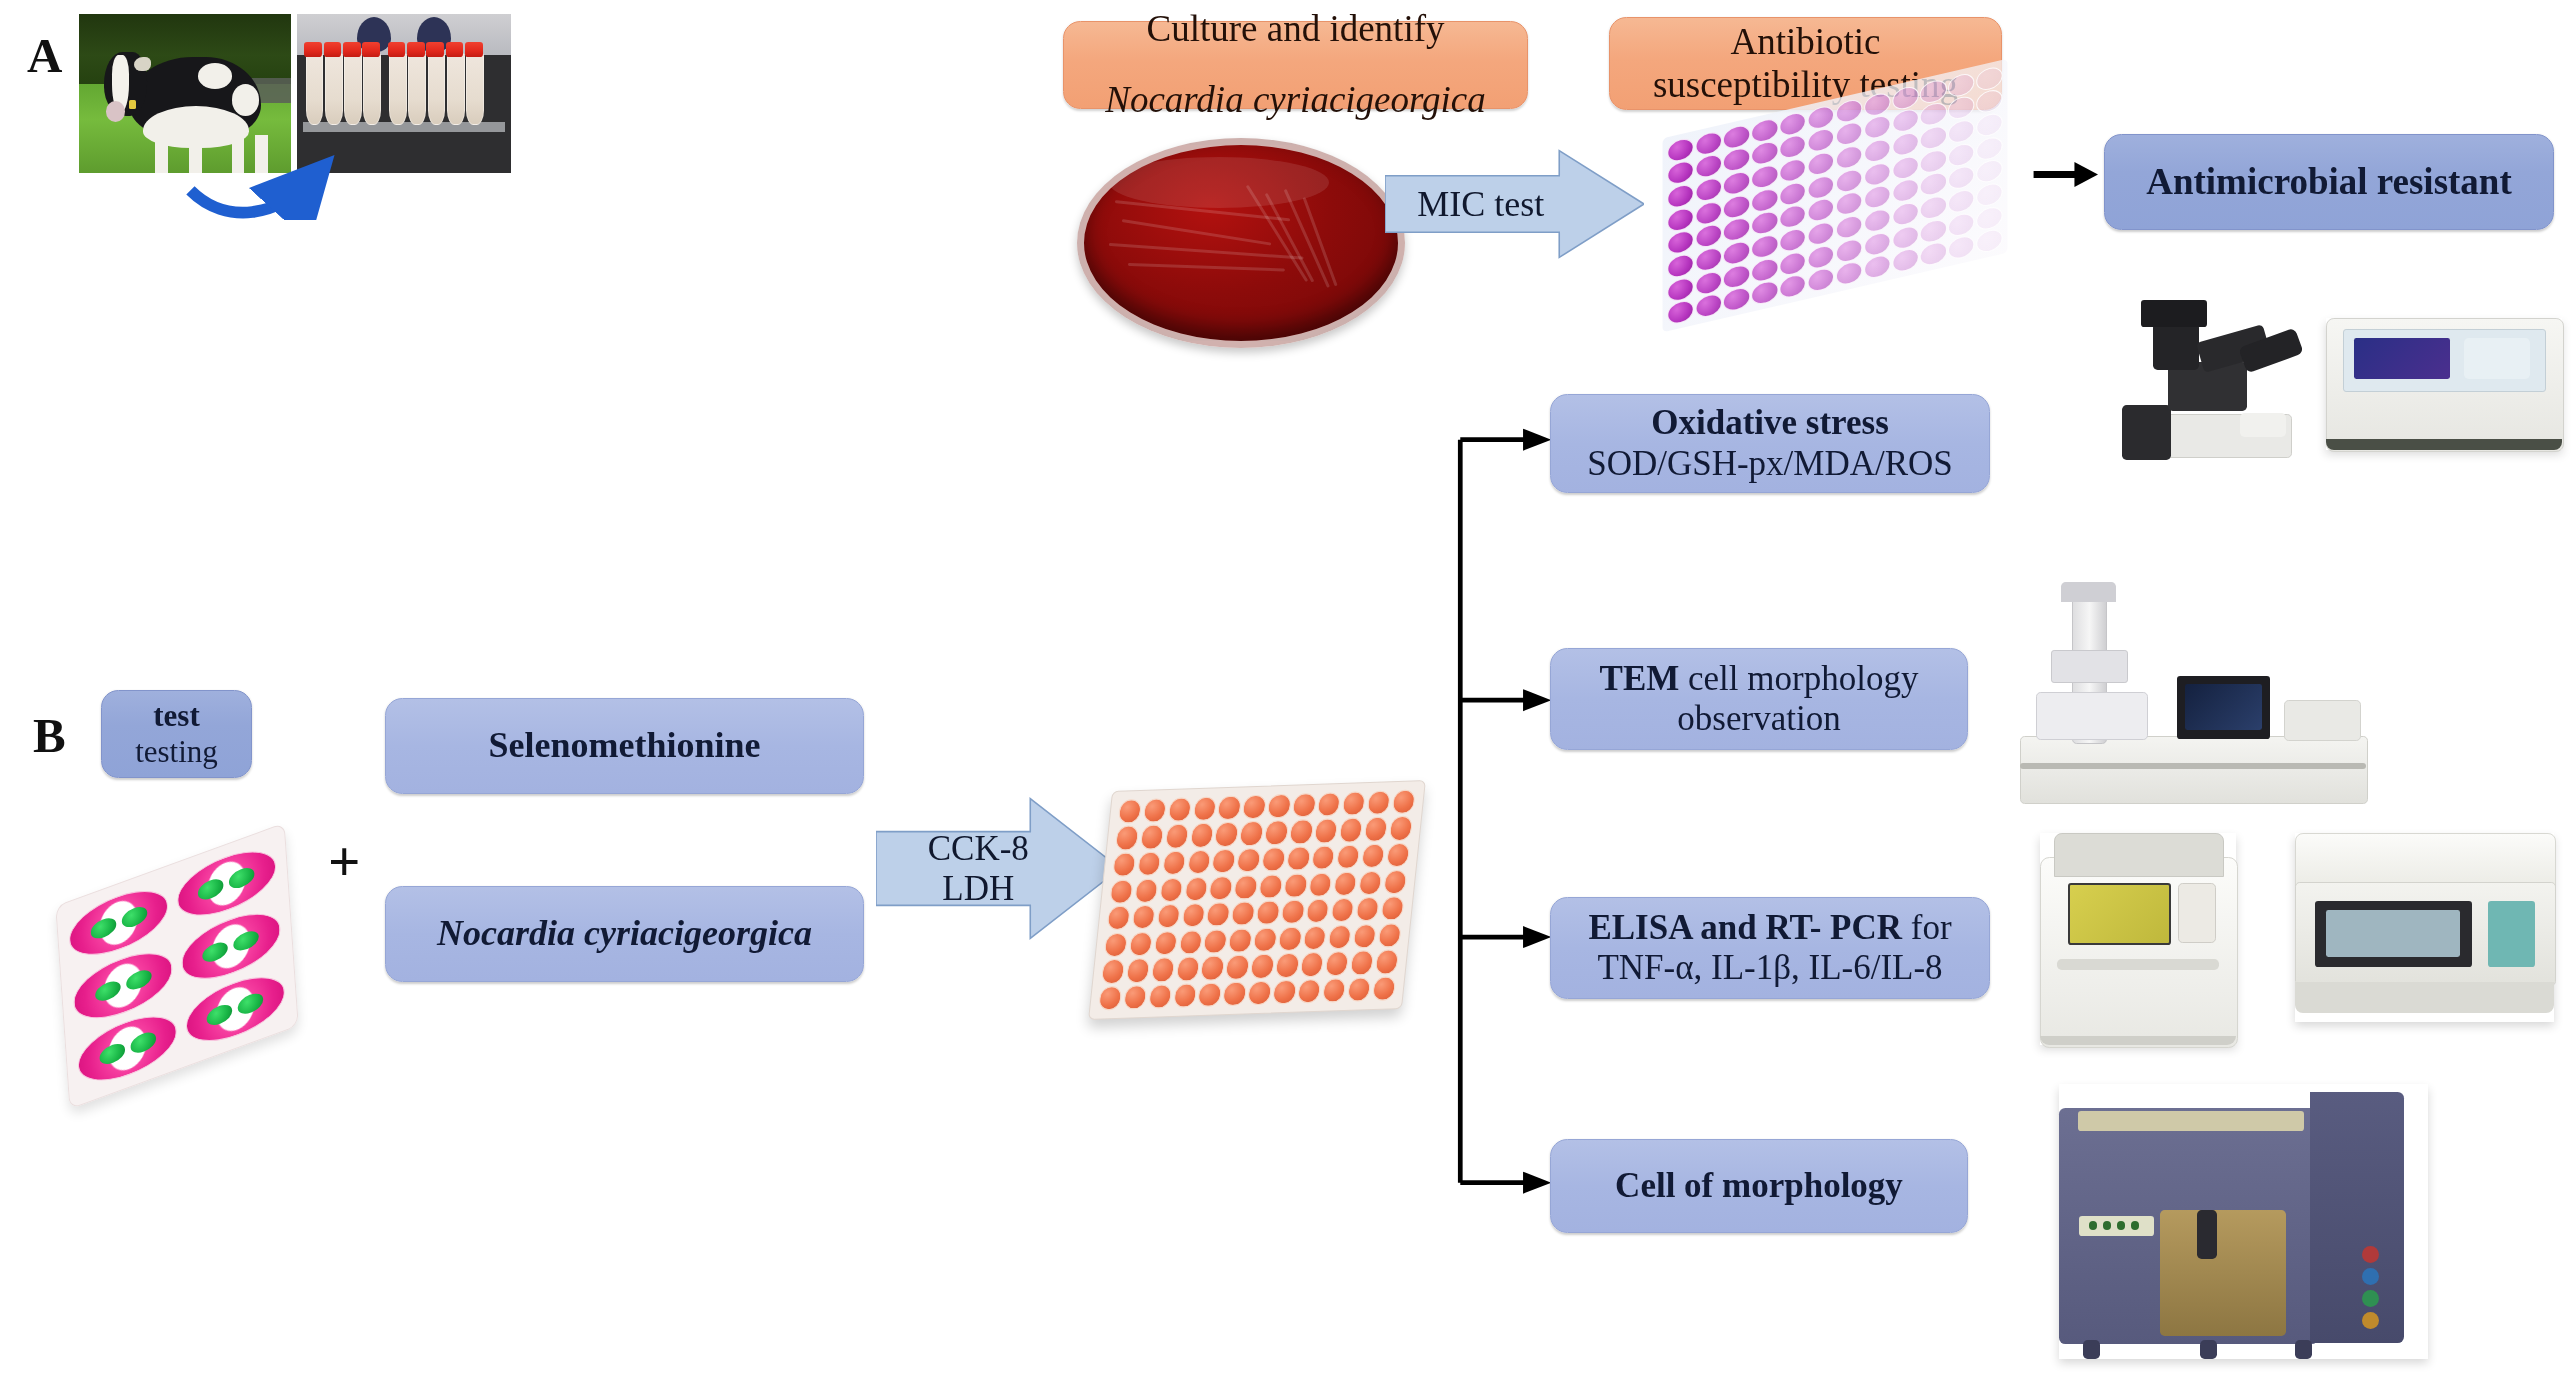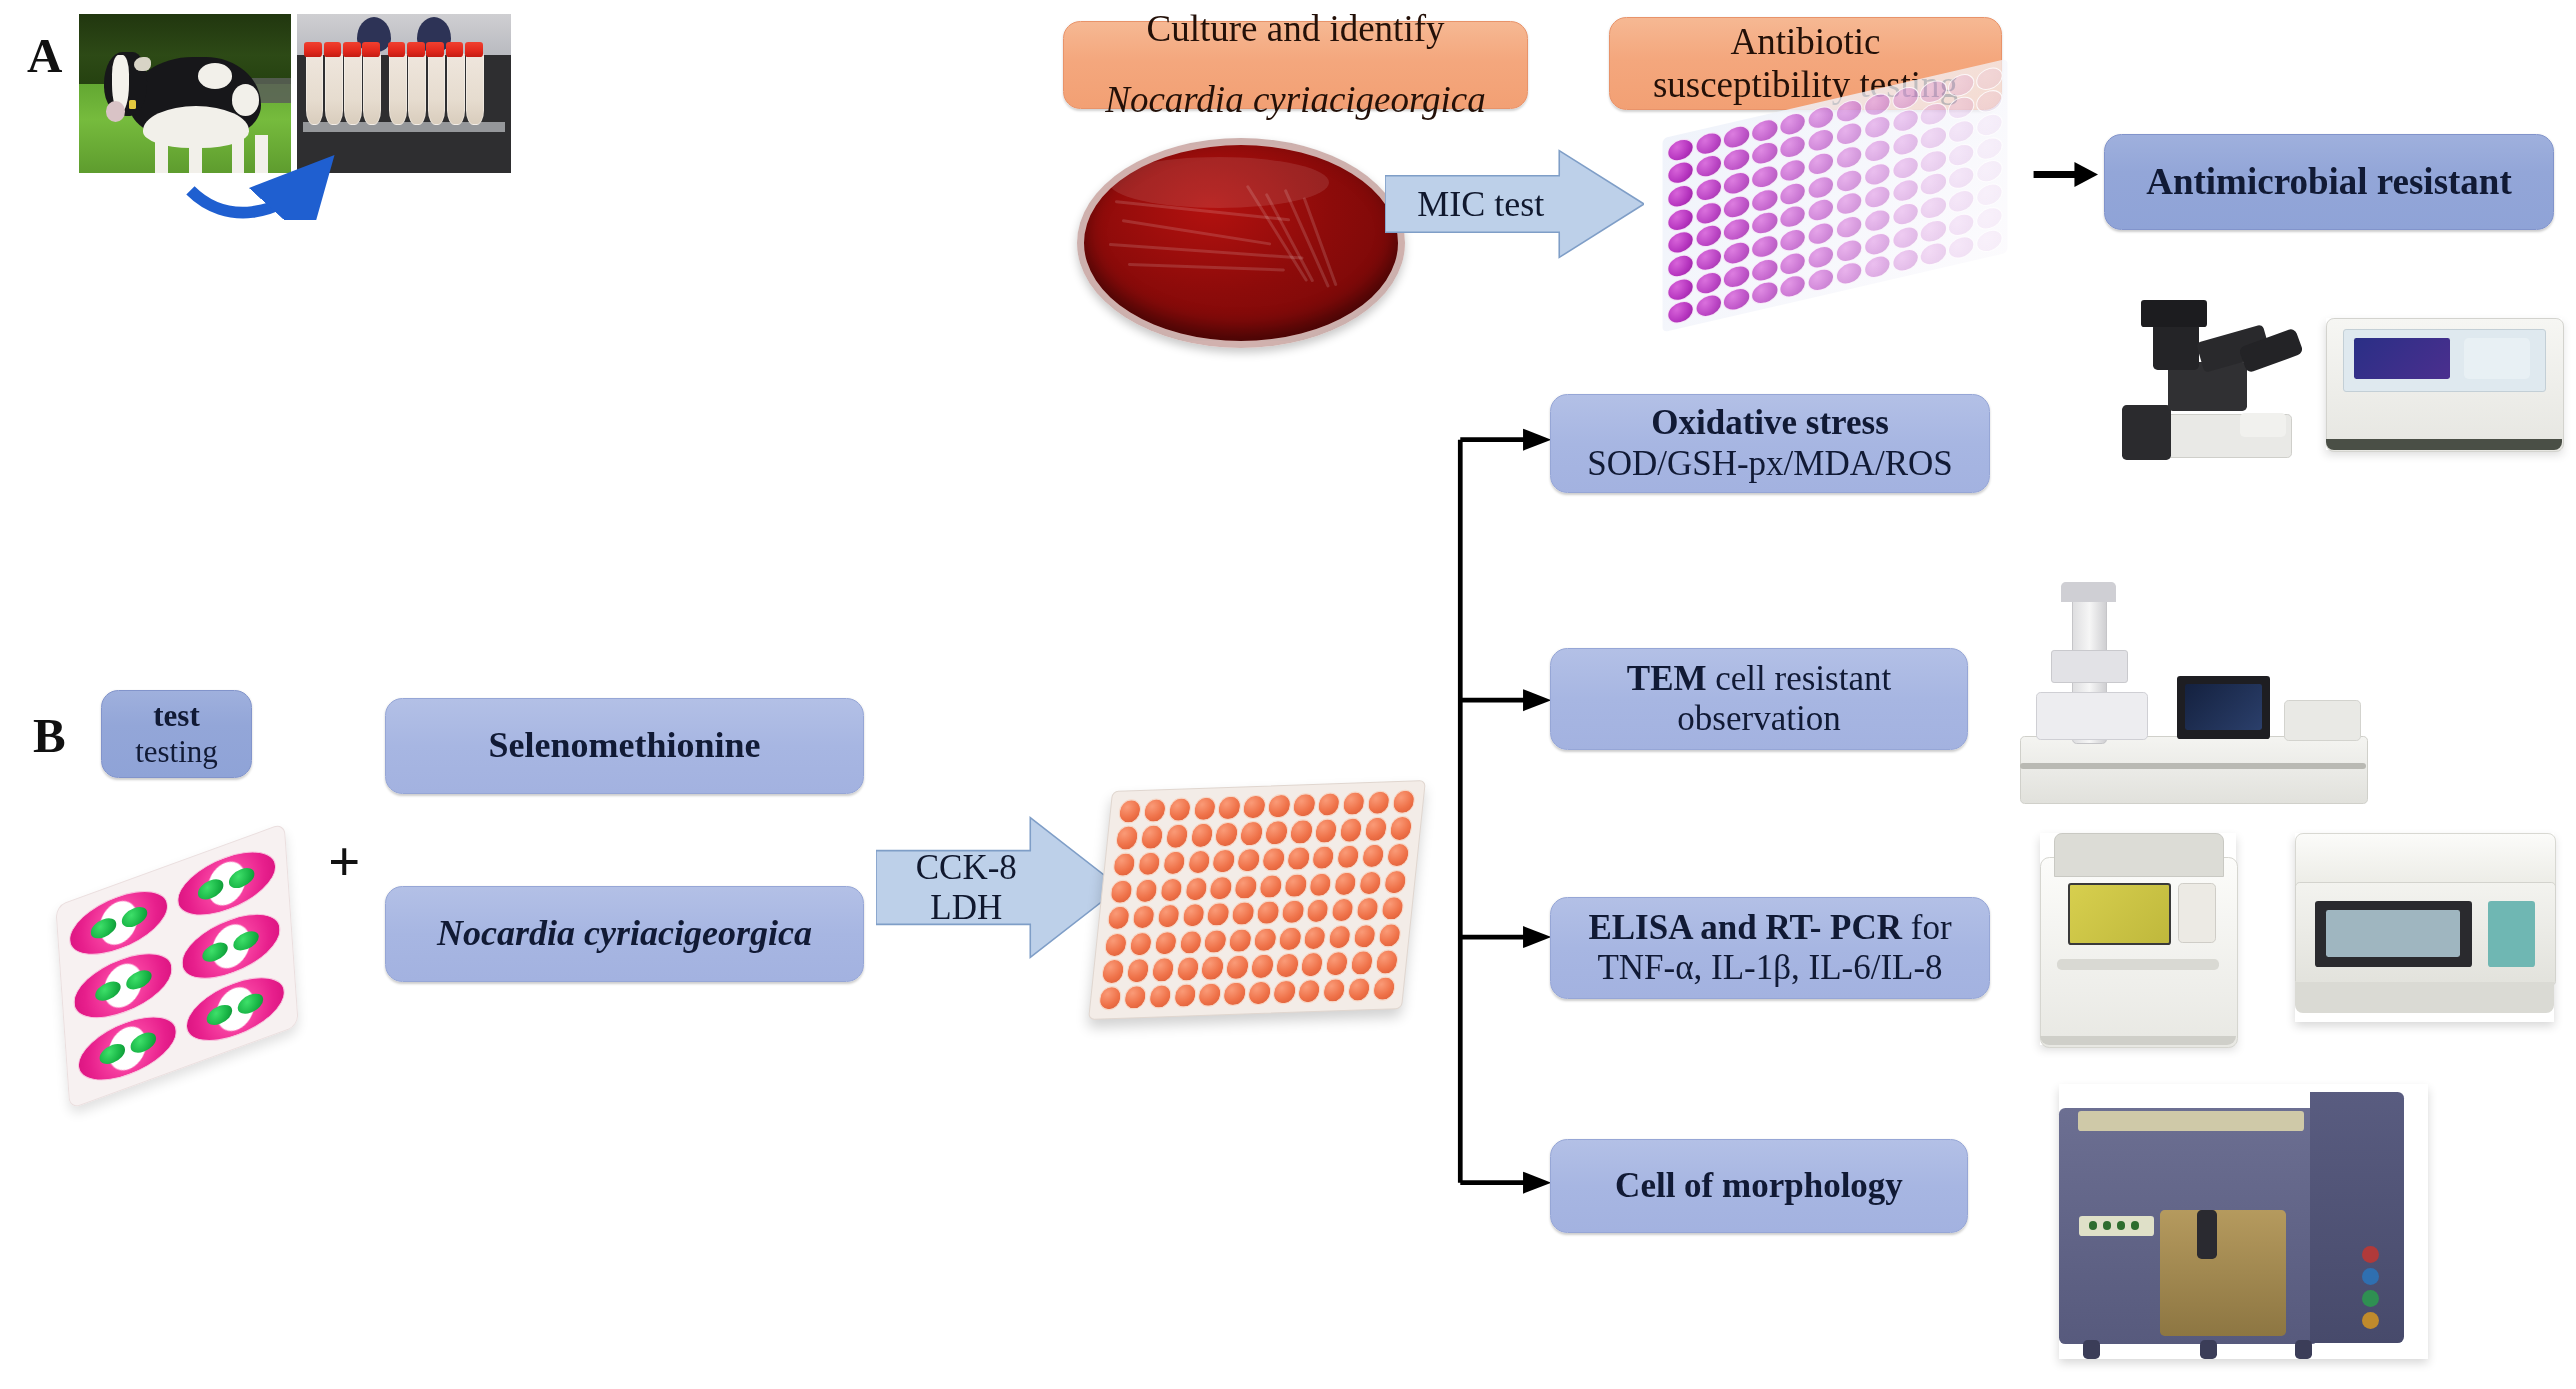--- a/index.html
+++ b/index.html
@@ -427,21 +427,21 @@
           <span class="cell-dot"></span>
           <span class="cell-dot"></span>
         </div>
       <div class="six-well">
           <span class="cell-dot"></span>
           <span class="cell-dot"></span>
         </div>
     </div>
   </div>
 
-  <div class="block-arrow" style="left:876px;top:813px;width:244px;height:149px;">
+  <div class="block-arrow" style="left:876px;top:794px;width:244px;height:149px;padding-left:12px;">
     <svg class="arrow-svg" width="244" height="149" viewBox="0 0 310 190" preserveAspectRatio="none">
       <polygon points="0,48 196,48 196,6 310,95 196,184 196,142 0,142" fill="#bdd0e9" stroke="#7f9ec7" stroke-width="2"></polygon>
     </svg>
     <div class="arrow-label">
       <span style="font-size:35px;">CCK-8</span>
       <span style="font-size:35px;">LDH</span>
     </div>
   </div>
 
   <div class="cult-plate" style="left:1100px;top:786px;width:314px;height:228px;">
@@ -563,21 +563,21 @@
     <polygon points="88,971 124,985 88,999" fill="#000"></polygon>
   </svg>
 
   <div class="box box-blue-light" style="left:1550px;top:394px;width:440px;height:99px;font-size:35px;">
     <span class="ln b">Oxidative stress</span>
     <span class="ln reg">SOD/GSH-px/MDA/ROS</span>
   </div>
 
   <div class="box box-blue-light" style="left:1550px;top:648px;width:418px;height:102px;font-size:35px;">
     <span class="ln">
-      <b>TEM</b><span> cell resistant</span>
+      <b>TEM</b><span> cell morphology</span>
     </span>
     <span class="ln reg">observation</span>
   </div>
 
   <div class="box box-blue-light" style="left:1550px;top:897px;width:440px;height:102px;font-size:35px;">
     <span class="ln">
       <b>ELISA and RT- PCR</b><span> for</span>
     </span>
     <span class="ln reg">TNF-α, IL-1β, IL-6/IL-8</span>
   </div>

